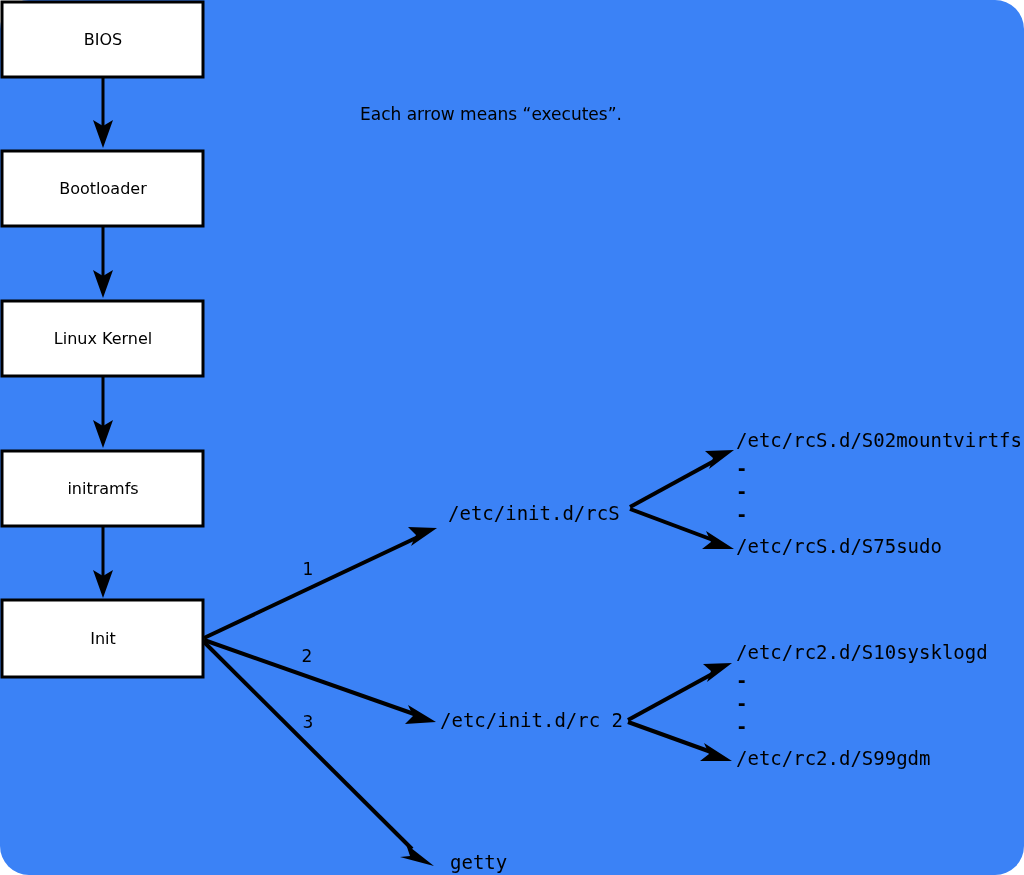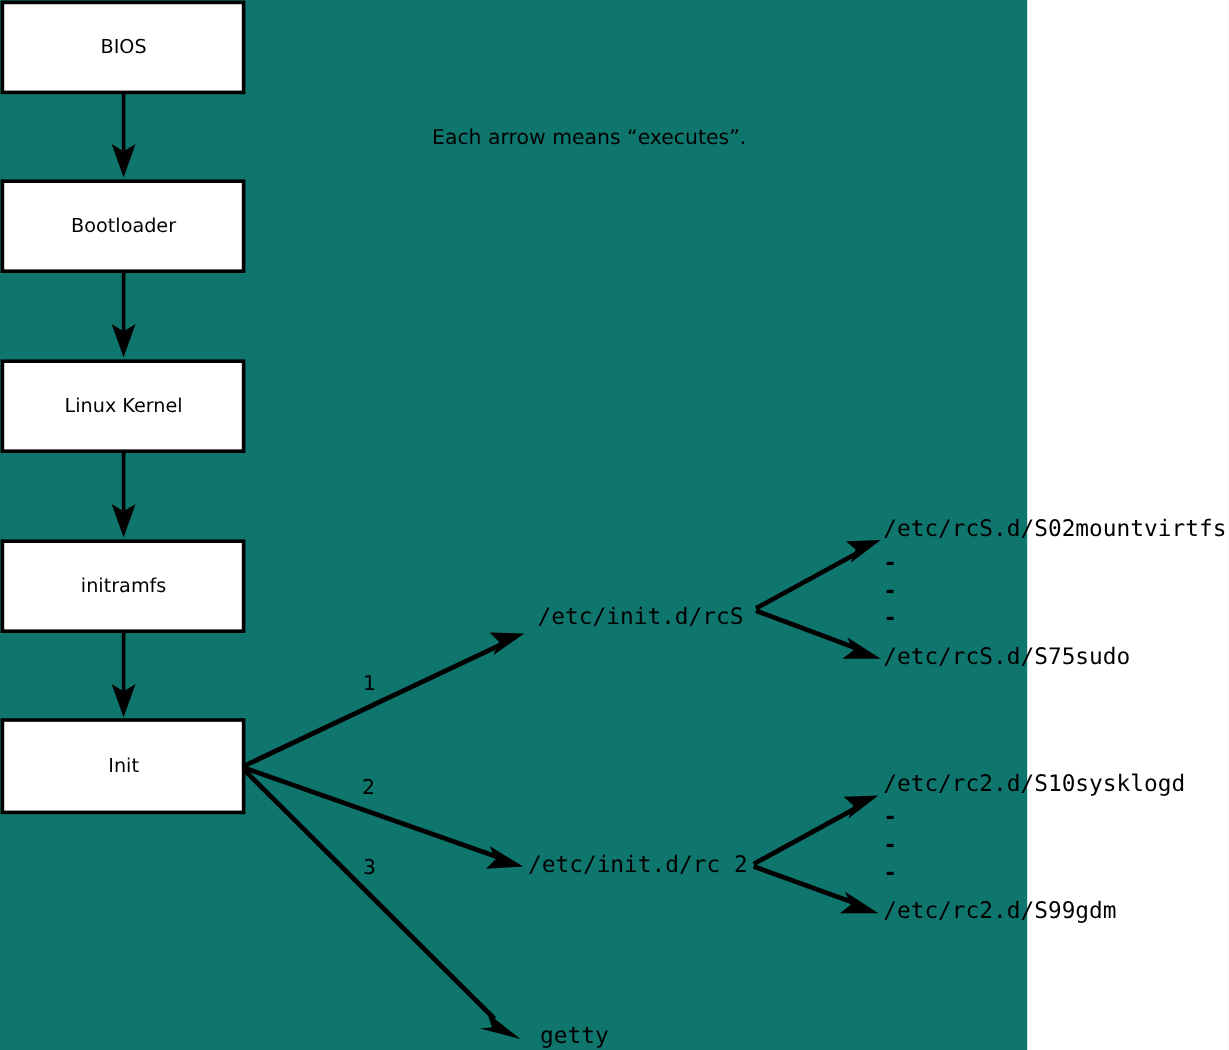--- a/index.html
+++ b/index.html
@@ -8,23 +8,24 @@
     background: #ffffff;
   }
   body {
     width: 1024px;
     height: 875px;
     overflow: hidden;
     font-family: "Liberation Sans", sans-serif;
   }
   #diagram-root {
     position: relative;
-    width: 856px;
+    width: 1024px;
     height: 875px;
-    background: #0f766e;
+    background: #3b82f6;
+    border-radius: 29px;
   }
   svg#diagram-svg {
     position: absolute;
     top: 0; left: 0;
     width: 1024px;
     height: 875px;
     display: block;
   }
   .box-rect {
     fill: #ffffff;

